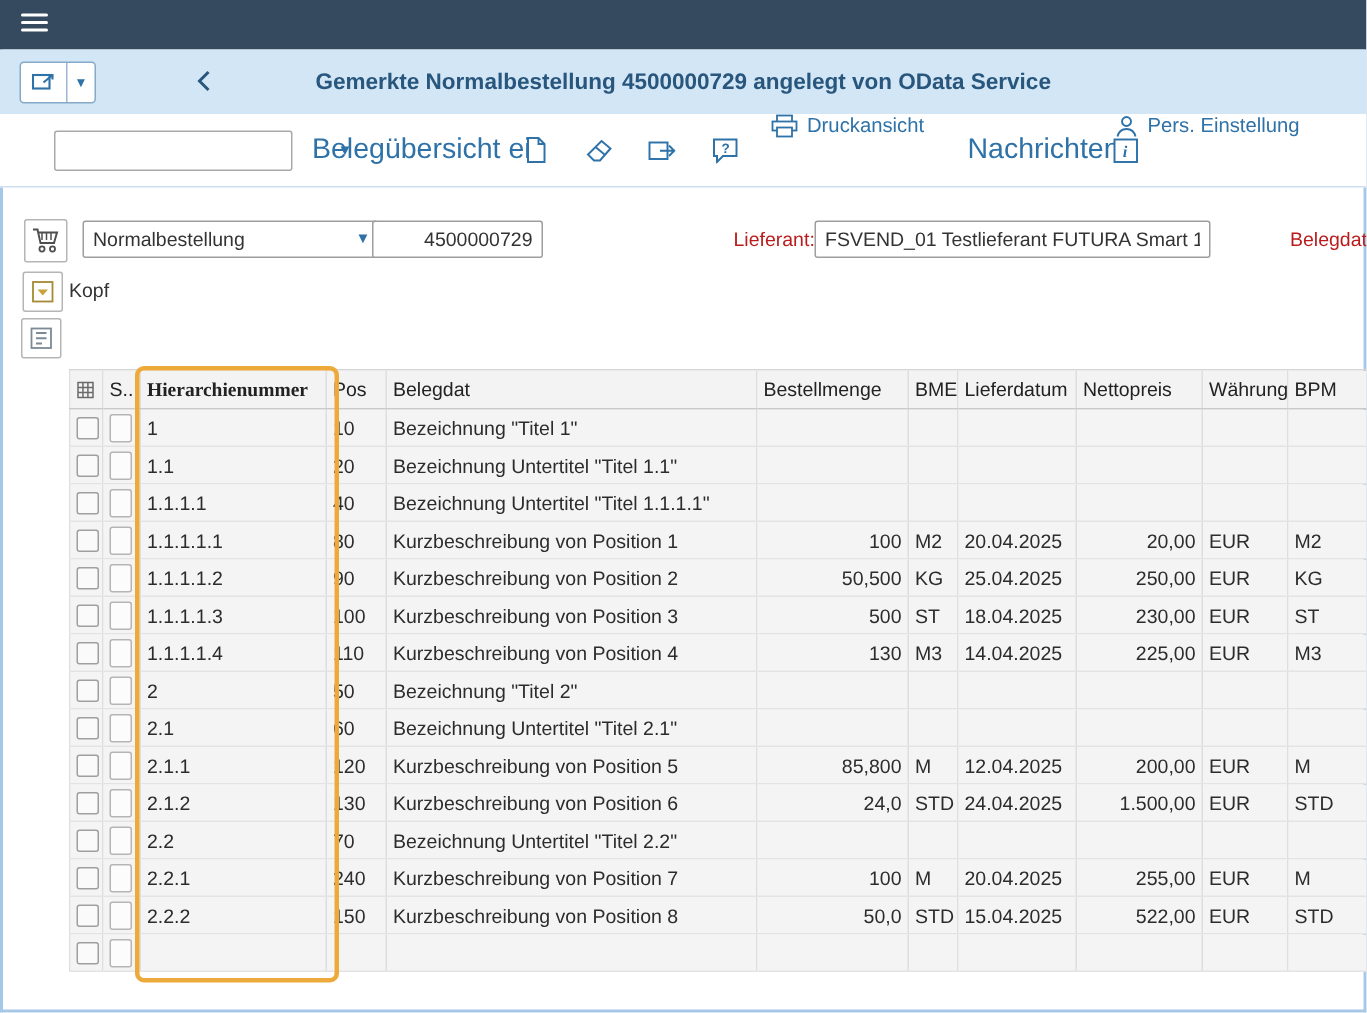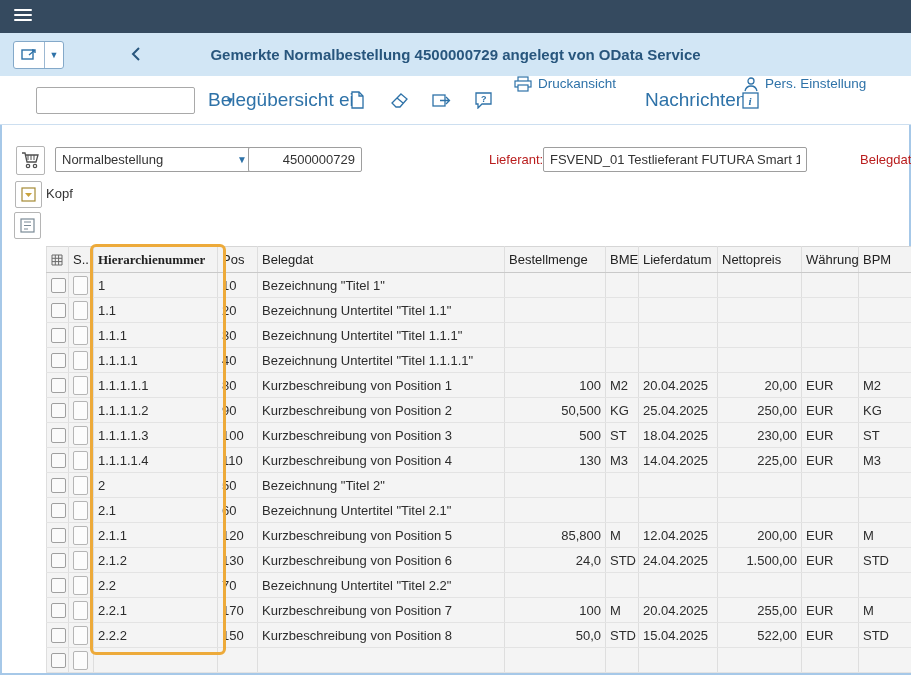--- a/index.html
+++ b/index.html
@@ -232,33 +232,20 @@
             <td class="col-menge"></td>
             <td class="col-bme"></td>
             <td class="col-datum"></td>
             <td class="col-preis"></td>
             <td class="col-waehrung"></td>
             <td class="col-bpm"></td>
           </tr>
           <tr>
             <td class="col-cb"><span class="cb"></span></td>
             <td class="col-s"><span class="sbox"></span></td>
-            <td class="col-hier">1.1.1</td>
-            <td class="col-pos">30</td>
-            <td class="col-kurztext">Bezeichnung Untertitel "Titel 1.1.1"</td>
-            <td class="col-menge"></td>
-            <td class="col-bme"></td>
-            <td class="col-datum"></td>
-            <td class="col-preis"></td>
-            <td class="col-waehrung"></td>
-            <td class="col-bpm"></td>
-          </tr>
-          <tr>
-            <td class="col-cb"><span class="cb"></span></td>
-            <td class="col-s"><span class="sbox"></span></td>
             <td class="col-hier">1.1.1.1</td>
             <td class="col-pos">40</td>
             <td class="col-kurztext">Bezeichnung Untertitel "Titel 1.1.1.1"</td>
             <td class="col-menge"></td>
             <td class="col-bme"></td>
             <td class="col-datum"></td>
             <td class="col-preis"></td>
             <td class="col-waehrung"></td>
             <td class="col-bpm"></td>
           </tr>
@@ -376,21 +363,21 @@
             <td class="col-bme"></td>
             <td class="col-datum"></td>
             <td class="col-preis"></td>
             <td class="col-waehrung"></td>
             <td class="col-bpm"></td>
           </tr>
           <tr>
             <td class="col-cb"><span class="cb"></span></td>
             <td class="col-s"><span class="sbox"></span></td>
             <td class="col-hier">2.2.1</td>
-            <td class="col-pos">170</td>
+            <td class="col-pos">240</td>
             <td class="col-kurztext">Kurzbeschreibung von Position 7</td>
             <td class="col-menge">100</td>
             <td class="col-bme">M</td>
             <td class="col-datum">20.04.2025</td>
             <td class="col-preis">255,00</td>
             <td class="col-waehrung">EUR</td>
             <td class="col-bpm">M</td>
           </tr>
           <tr>
             <td class="col-cb"><span class="cb"></span></td>

